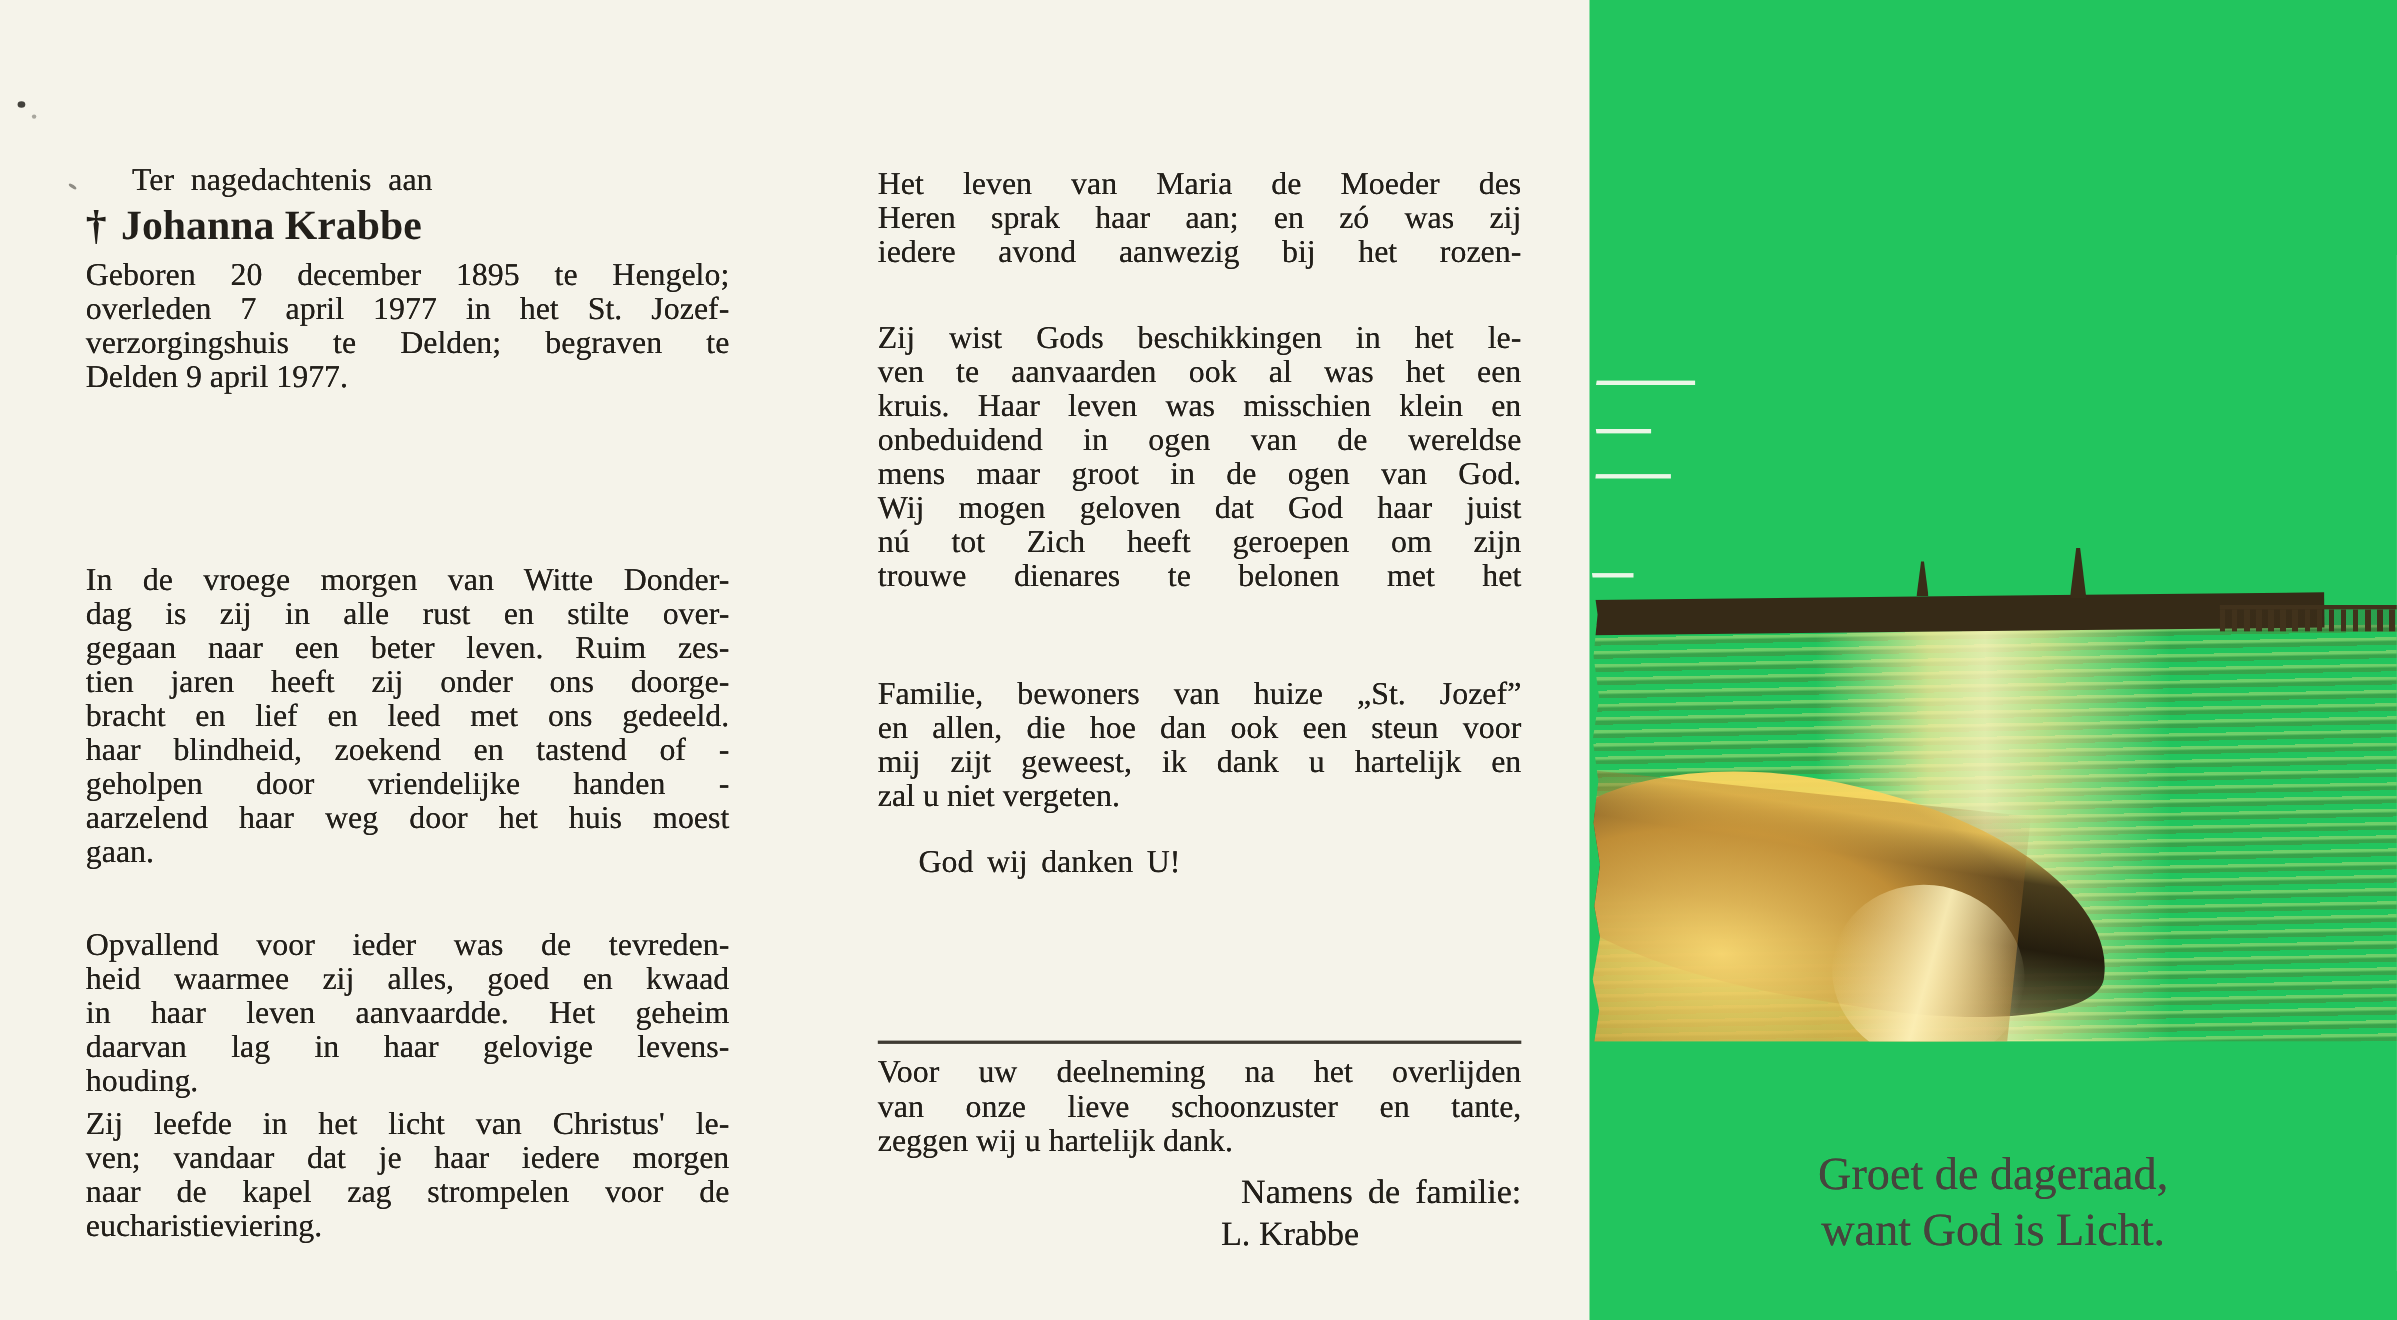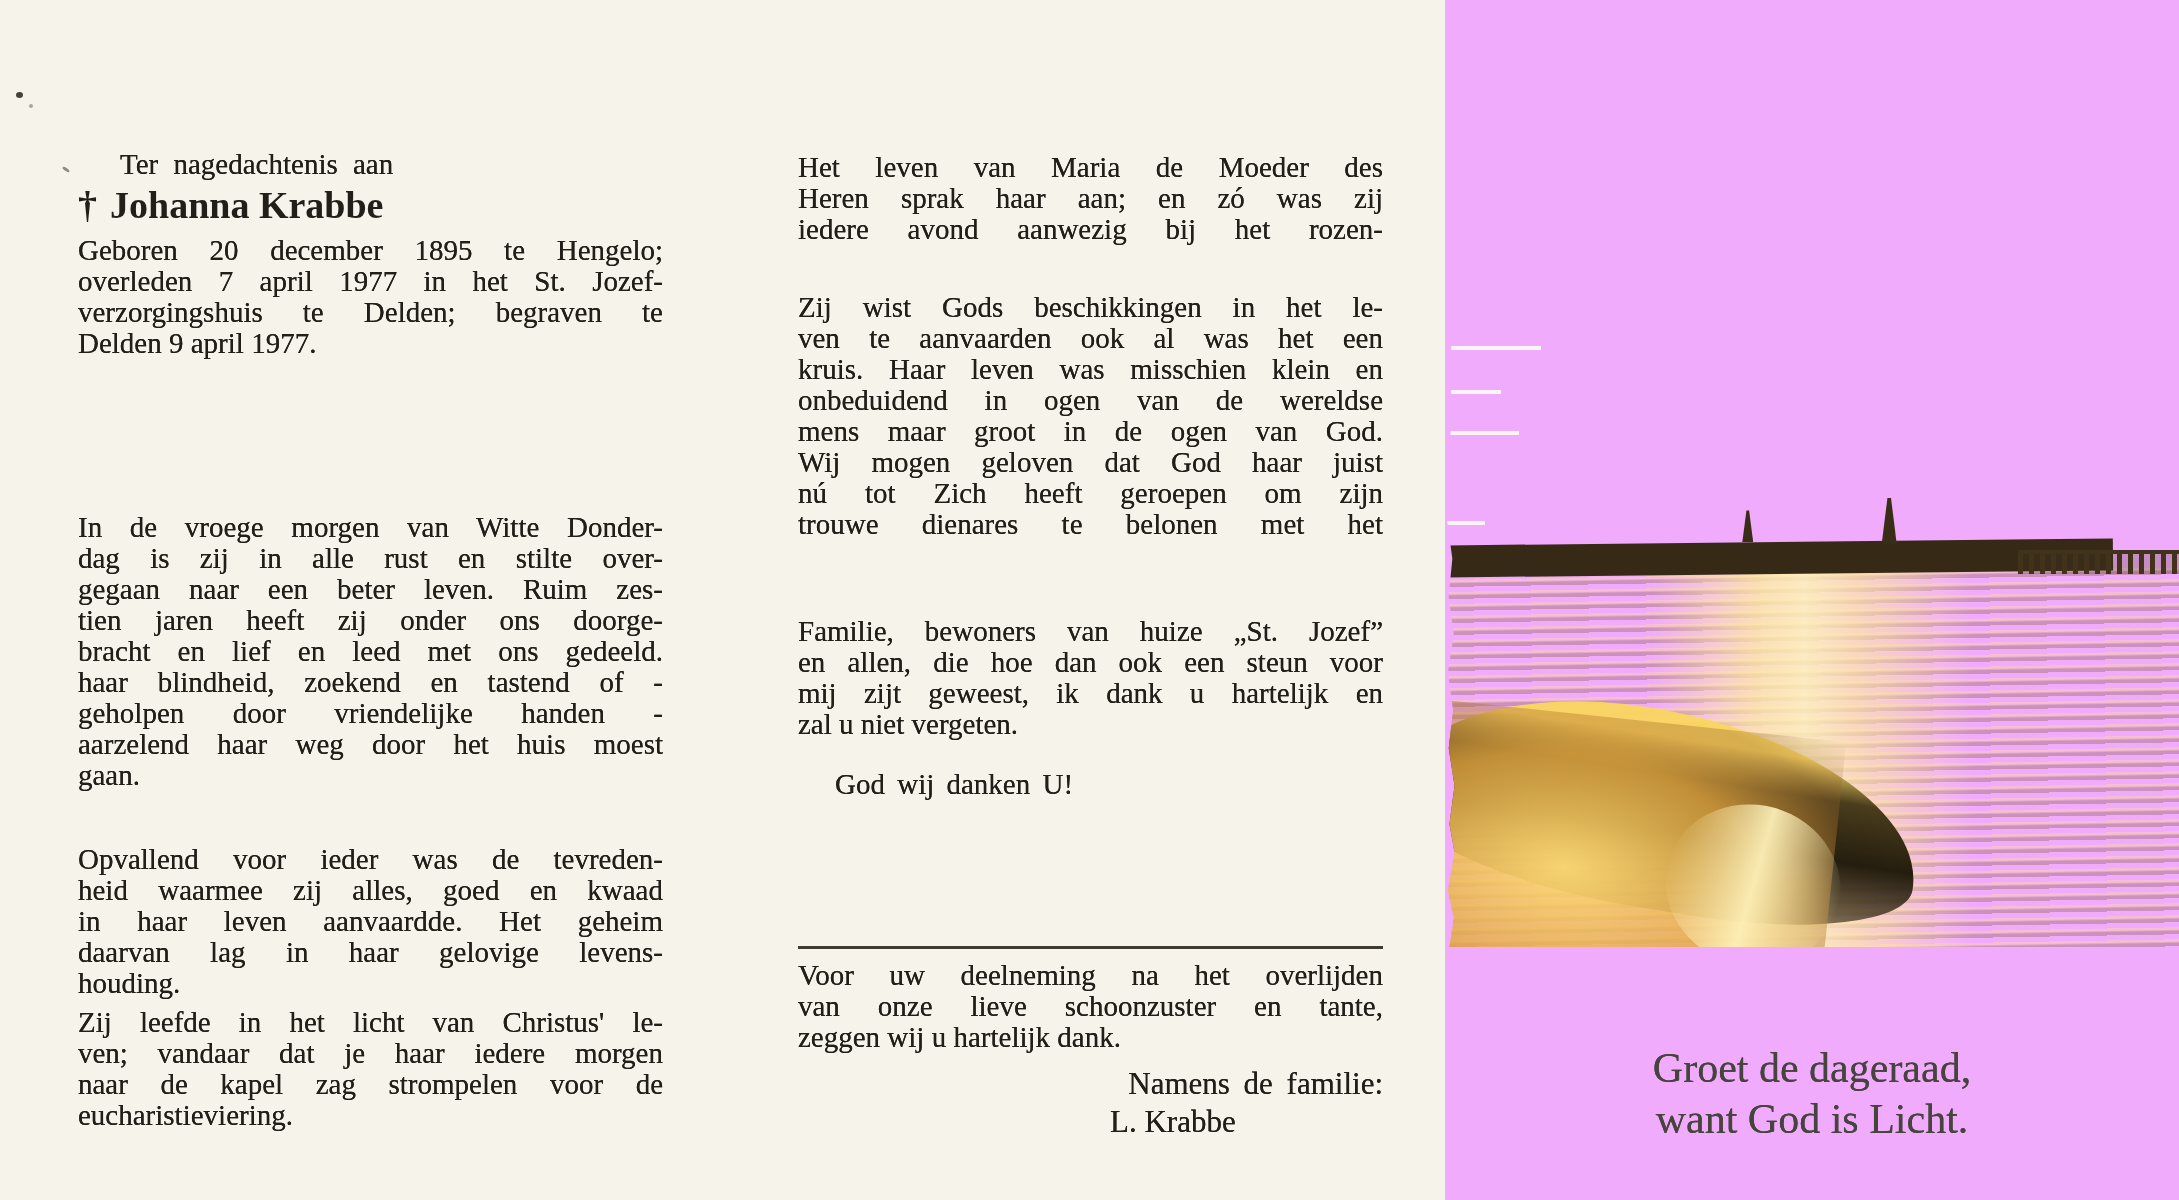--- a/index.html
+++ b/index.html
@@ -5,21 +5,21 @@
   html,body{margin:0;padding:0;}
   body{
     width:2179px;height:1200px;position:relative;overflow:hidden;
     background:#f5f3ea;
     font-family:"Liberation Serif","DejaVu Serif",serif;
     color:#221f1a;
   }
   .panel{position:absolute;top:0;height:1200px;}
   #left-panel{left:78px;width:585px;}
   #middle-panel{left:798px;width:585px;}
-  #right-panel{left:1445px;width:734px;background:#f0abfc;}
+  #right-panel{left:1445px;width:734px;background:#22c55e;}
 
   .body-text{font-size:29px;line-height:31px;text-shadow:0 0 0.5px currentColor;}
   .jline{text-align:justify;text-align-last:justify;}
   .jline.last{text-align-last:left;}
   .abs{position:absolute;left:0;width:100%;}
 
   #intro-line{top:149px;padding-left:42px;word-spacing:8px;}
   #name-line{top:184px;font-size:38px;line-height:42px;font-weight:bold;}
   #name-line .cross{margin-right:13px;font-weight:bold;}
   #dates-block{top:235px;}

